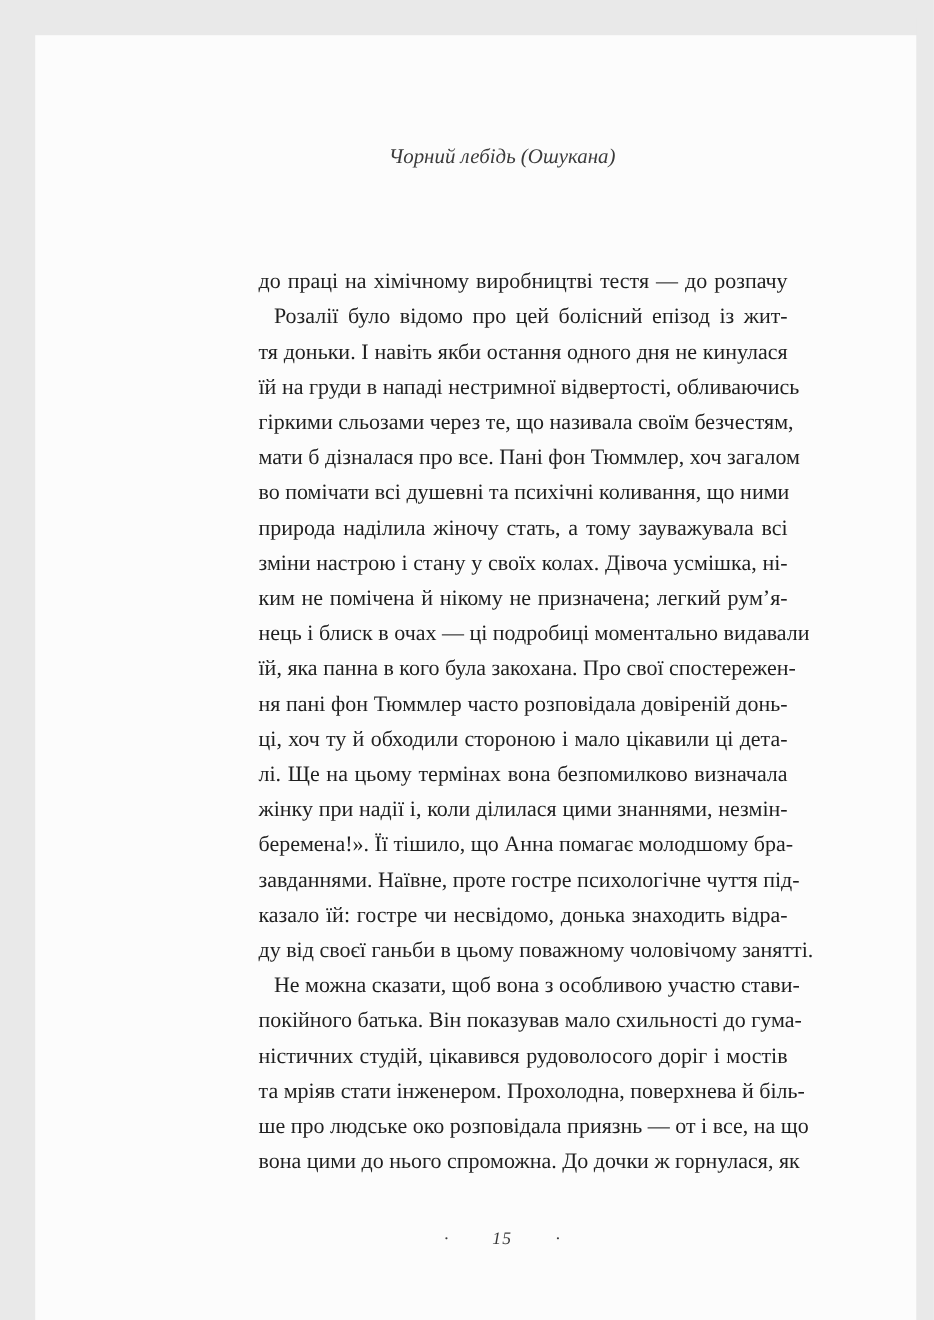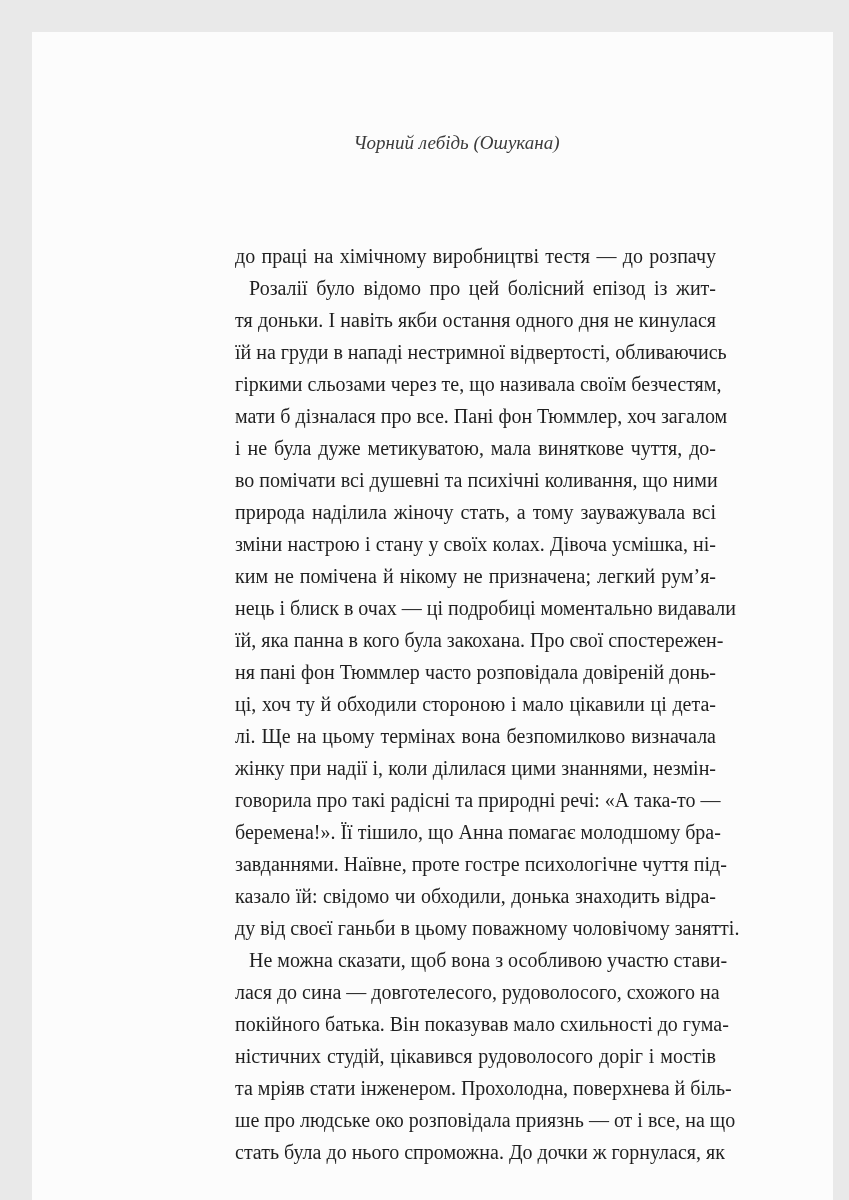--- a/index.html
+++ b/index.html
@@ -62,41 +62,38 @@
 <div class="page">
   <div class="running-head">Чорний лебідь (Ошукана)</div>
 
   <div class="body-text">
       <div class="line">до праці на хімічному виробництві тестя — до розпачу</div>
       <div class="line indent">Розалії було відомо про цей болісний епізод із жит-</div>
       <div class="line">тя доньки. І навіть якби остання одного дня не кинулася</div>
       <div class="line">їй на груди в нападі нестримної відвертості, обливаючись</div>
       <div class="line">гіркими сльозами через те, що називала своїм безчестям,</div>
       <div class="line">мати б дізналася про все. Пані фон Тюммлер, хоч загалом</div>
-      <div class="line">і не була дуже метикуватою, мала виняткове чуття, до-</div>
       <div class="line">во помічати всі душевні та психічні коливання, що ними</div>
       <div class="line">природа наділила жіночу стать, а тому зауважувала всі</div>
       <div class="line">зміни настрою і стану у своїх колах. Дівоча усмішка, ні-</div>
       <div class="line">ким не помічена й нікому не призначена; легкий рум’я-</div>
       <div class="line">нець і блиск в очах — ці подробиці моментально видавали</div>
       <div class="line">їй, яка панна в кого була закохана. Про свої спостережен-</div>
       <div class="line">ня пані фон Тюммлер часто розповідала довіреній донь-</div>
       <div class="line">ці, хоч ту й обходили стороною і мало цікавили ці дета-</div>
       <div class="line">лі. Ще на цьому термінах вона безпомилково визначала</div>
       <div class="line">жінку при надії і, коли ділилася цими знаннями, незмін-</div>
-      <div class="line">говорила про такі радісні та природні речі: «А така-то —</div>
       <div class="line">беремена!». Її тішило, що Анна помагає молодшому бра-</div>
       <div class="line">завданнями. Наївне, проте гостре психологічне чуття під-</div>
-      <div class="line">казало їй: свідомо чи обходили, донька знаходить відра-</div>
+      <div class="line">казало їй: гостре чи несвідомо, донька знаходить відра-</div>
       <div class="line no-justify">ду від своєї ганьби в цьому поважному чоловічому занятті.</div>
       <div class="line indent">Не можна сказати, щоб вона з особливою участю стави-</div>
-      <div class="line">лася до сина — довготелесого, рудоволосого, схожого на</div>
       <div class="line">покійного батька. Він показував мало схильності до гума-</div>
       <div class="line">ністичних студій, цікавився рудоволосого доріг і мостів</div>
       <div class="line">та мріяв стати інженером. Прохолодна, поверхнева й біль-</div>
       <div class="line">ше про людське око розповідала приязнь — от і все, на що</div>
-      <div class="line">стать була до нього спроможна. До дочки ж горнулася, як</div>
+      <div class="line">вона цими до нього спроможна. До дочки ж горнулася, як</div>
     </div>
 
   <div class="page-number">
     <span class="dot">·</span><span class="num">15</span><span class="dot">·</span>
   </div>
 </div>
 
 </body></html>

